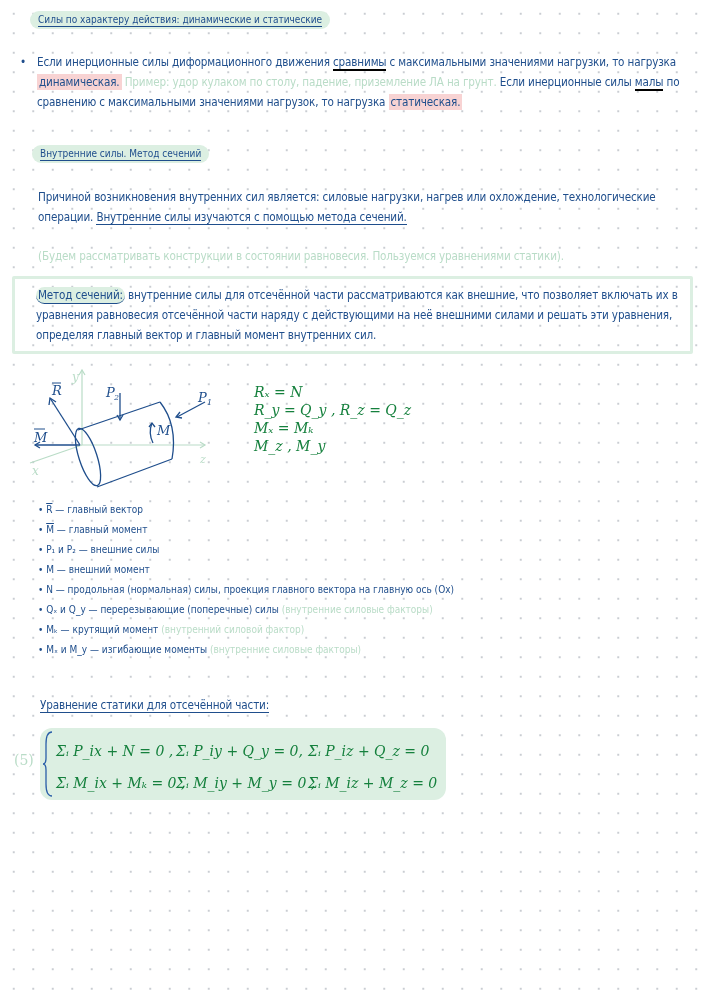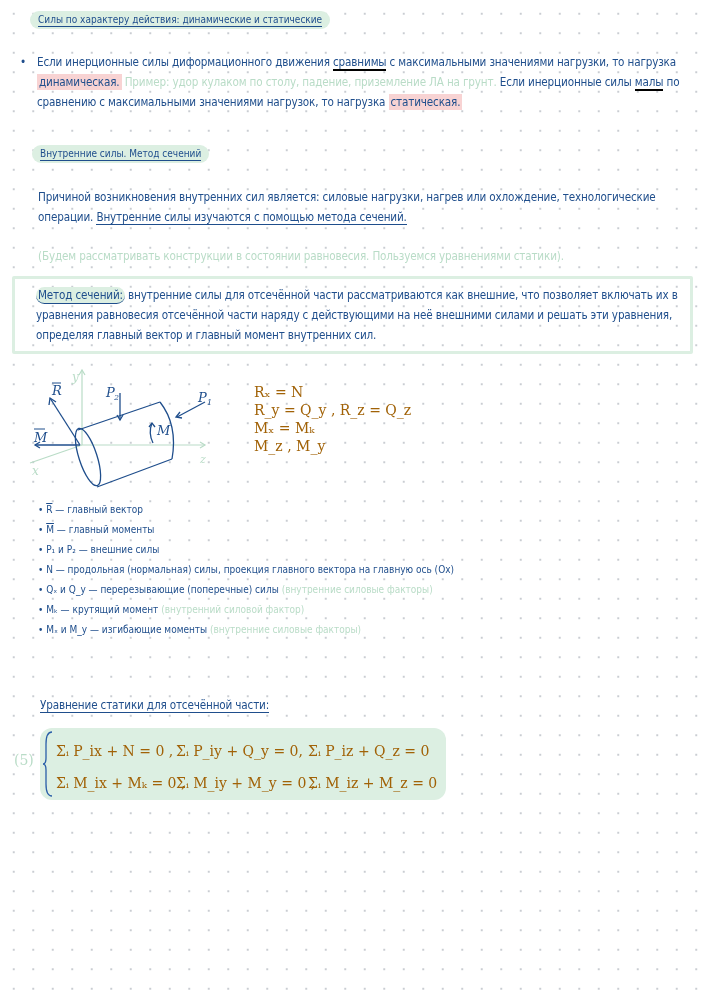--- a/index.html
+++ b/index.html
@@ -37,21 +37,21 @@
   .list .li {
     font-family: "DejaVu Sans Condensed", "DejaVu Sans", sans-serif;
     font-size: 10px; line-height: 20px; color: #1f4e8c; white-space: nowrap;
   }
   .overbar { text-decoration: overline; }
   .eqbox {
     position: absolute; left: 40px; top: 728px; width: 406px; height: 72px;
     background: #dcefe2; border-radius: 12px;
   }
   .hand {
-    font-family: "DejaVu Serif", serif; color: #a16207;
+    font-family: "DejaVu Serif", serif; font-style: italic; color: #15803d;
   }
 </style>
 </head>
 <body>
 
 <div class="abs heading" style="left:30px; top:11px;">
   <span class="ul">Силы по характеру действия: динамические и статические</span>
 </div>
 
 <div class="abs text" style="left:20px; top:52px; width:660px;">
@@ -125,22 +125,23 @@
 
 <div class="abs hand" style="left:254px; top:383px; font-size:14px; line-height:18px;">
   <div>Rₓ = N</div>
   <div>R_y = Q_y ,   R_z = Q_z</div>
   <div>Mₓ = Mₖ</div>
   <div>M_z , M_y</div>
 </div>
 
 <div class="list" id="legend">
     <div class="li"><span>• </span><span class="overbar">R</span><span> — главный вектор</span></div>
-    <div class="li"><span>• </span><span class="overbar">M</span><span> — главный моменты</span></div>
+    <div class="li"><span>• </span><span class="overbar">M</span><span> — главный момент</span></div>
     <div class="li"><span>• </span><span>P₁ и P₂</span><span> — внешние силы</span></div>
+    <div class="li"><span>• </span><span>M</span><span> — внешний момент</span></div>
     <div class="li"><span>• </span><span>N</span><span> — продольная (нормальная) силы, проекция главного вектора на главную ось (Ox)</span></div>
     <div class="li"><span>• </span><span>Qₓ и Q_y</span><span> — перерезывающие (поперечные) силы </span><span class="muted">(внутренние силовые факторы)</span></div>
     <div class="li"><span>• </span><span>Mₖ</span><span> — крутящий момент </span><span class="muted">(внутренний силовой фактор)</span></div>
     <div class="li"><span>• </span><span>Mₓ и M_y</span><span> — изгибающие моменты </span><span class="muted">(внутренние силовые факторы)</span></div>
   </div>
 
 <div class="abs text" style="left:40px; top:695px; font-size:11.6px;">
   <span class="ul-blue">Уравнение статики для отсечённой части:</span>
 </div>
 

